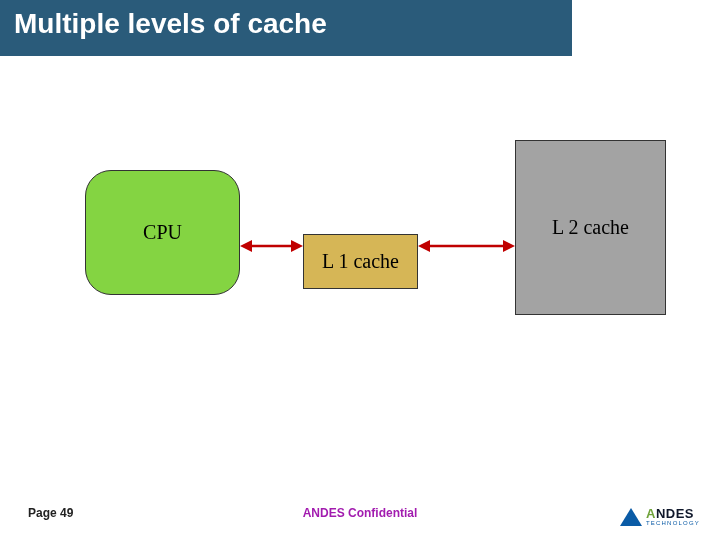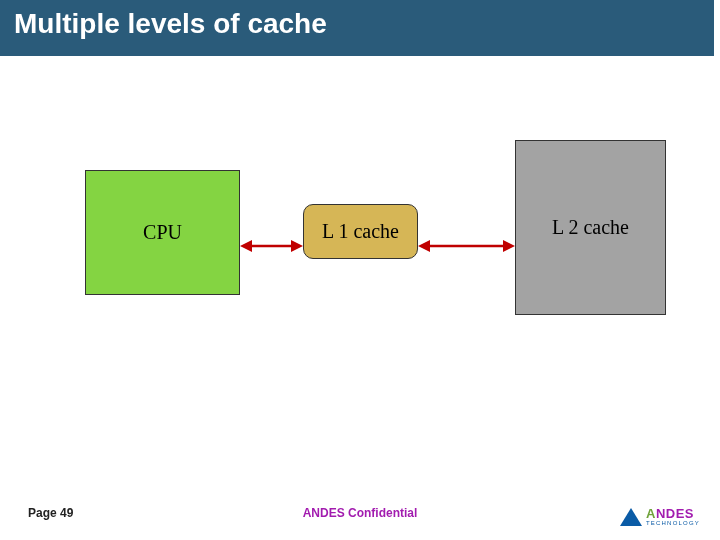--- a/index.html
+++ b/index.html
@@ -8,21 +8,21 @@
     width: 720px;
     height: 540px;
     background: #fff;
     font-family: Arial, Helvetica, sans-serif;
     overflow: hidden;
   }
   .title-bar {
     position: absolute;
     left: 0;
     top: 0;
-    width: 714px;
+    width: 572px;
     height: 56px;
     background: #2a5b7a;
   }
   .title-text {
     position: absolute;
     left: 14px;
     top: 8px;
     font-size: 28px;
     font-weight: bold;
     color: #fff;
@@ -37,28 +37,28 @@
     font-size: 20px;
     color: #000;
     box-sizing: border-box;
   }
   .cpu {
     left: 85px;
     top: 170px;
     width: 155px;
     height: 125px;
     background: #84d442;
+    border-radius: 26px;
   }
   .l1 {
     left: 303px;
-    top: 204px;
+    top: 234px;
     width: 115px;
     height: 55px;
     background: #d6b656;
-    border-radius: 10px;
   }
   .l2 {
     left: 515px;
     top: 140px;
     width: 151px;
     height: 175px;
     background: #a3a3a3;
   }
   svg.arrow {
     position: absolute;
@@ -101,21 +101,21 @@
     display: flex;
     flex-direction: column;
     line-height: 1;
   }
   .logo-text-main {
     font-size: 13px;
     font-weight: bold;
     letter-spacing: 0.5px;
   }
   .logo-text-main .g { color: #6fa23a; }
-  .logo-text-main .b { color: #a21caf; }
+  .logo-text-main .b { color: #0f172a; }
   .logo-text-sub {
     font-size: 6px;
     color: #0a5ba6;
     letter-spacing: 1.2px;
   }
 </style>
 </head>
 <body>
 
 <div class="title-bar">

